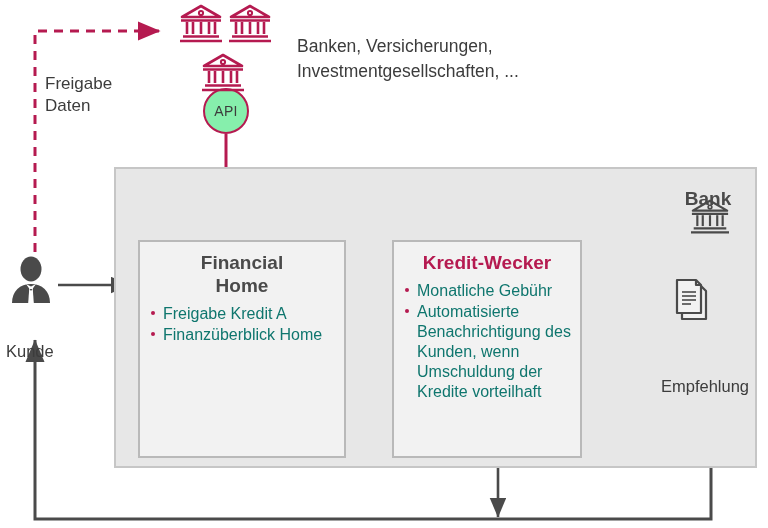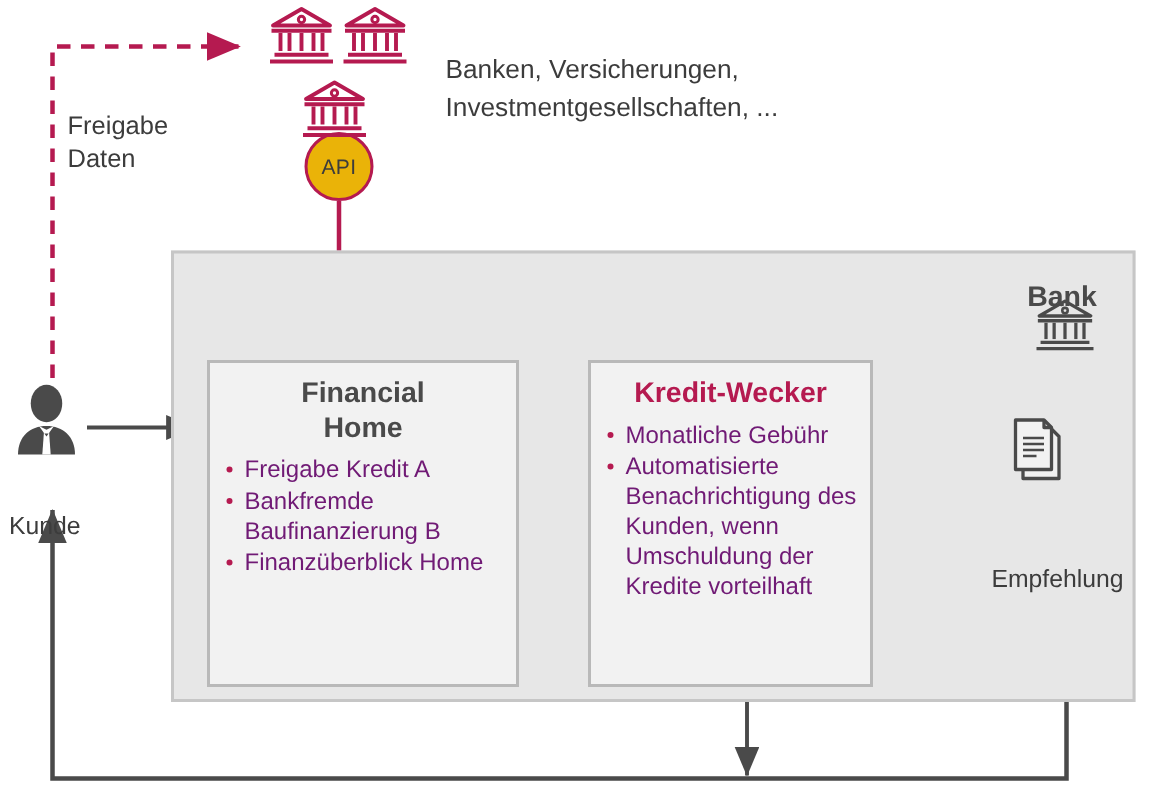--- a/index.html
+++ b/index.html
@@ -108,21 +108,21 @@
   ul.bullets {
     list-style: none;
     margin: 2px 0 0 0;
     padding: 0 4px 0 10px;
   }
   ul.bullets li {
     position: relative;
     padding-left: 13px;
     font-size: 16px;
     line-height: 1.25;
-    color: #701a75;
+    color: #0f766e;
     margin-bottom: 1px;
   }
   ul.bullets li:before {
     content: "";
     position: absolute;
     left: 1px; top: 7px;
     width: 4px; height: 4px;
     border-radius: 50%;
     background: #b51a50;
   }
@@ -133,21 +133,21 @@
   #bank-icon-2 { left: 228px; top: 3px; }
   #bank-icon-3 { left: 201px; top: 52px; }
   #bank-icon-right { left: 690px; top: 198px; }
   #person-icon  { left: 8px;  top: 255px; }
   #doc-icon     { left: 668px; top: 277px; }
 
   #api-badge {
     left: 203px; top: 88px;
     width: 46px; height: 46px;
     border-radius: 50%;
-    background: #eab308;
+    background: #86efac;
     border: 2.5px solid #b51a50;
     box-sizing: border-box;
     display: flex;
     align-items: center;
     justify-content: center;
   }
   #api-badge span {
     font-size: 14px;
     color: #3c3c3c;
     letter-spacing: 0.3px;
@@ -195,21 +195,20 @@
 
   <div class="abs label-text" id="kunde-label">Kunde</div>
 
   <div class="abs label-text" id="empfehlung-label">Empfehlung</div>
 
   <div class="abs card" id="financial-home-card">
     <div class="card-title">Financial
 Home</div>
     <ul class="bullets">
       <li>Freigabe Kredit A</li>
-      <li>Bankfremde Baufinanzierung B</li>
       <li>Finanzüberblick Home</li>
     </ul>
   </div>
 
   <div class="abs card" id="kredit-wecker-card">
     <div class="card-title accent">Kredit-Wecker</div>
     <ul class="bullets">
       <li>Monatliche Gebühr</li>
       <li>Automatisierte Benachrichtigung des Kunden, wenn Umschuldung der Kredite vorteilhaft</li>
     </ul>

